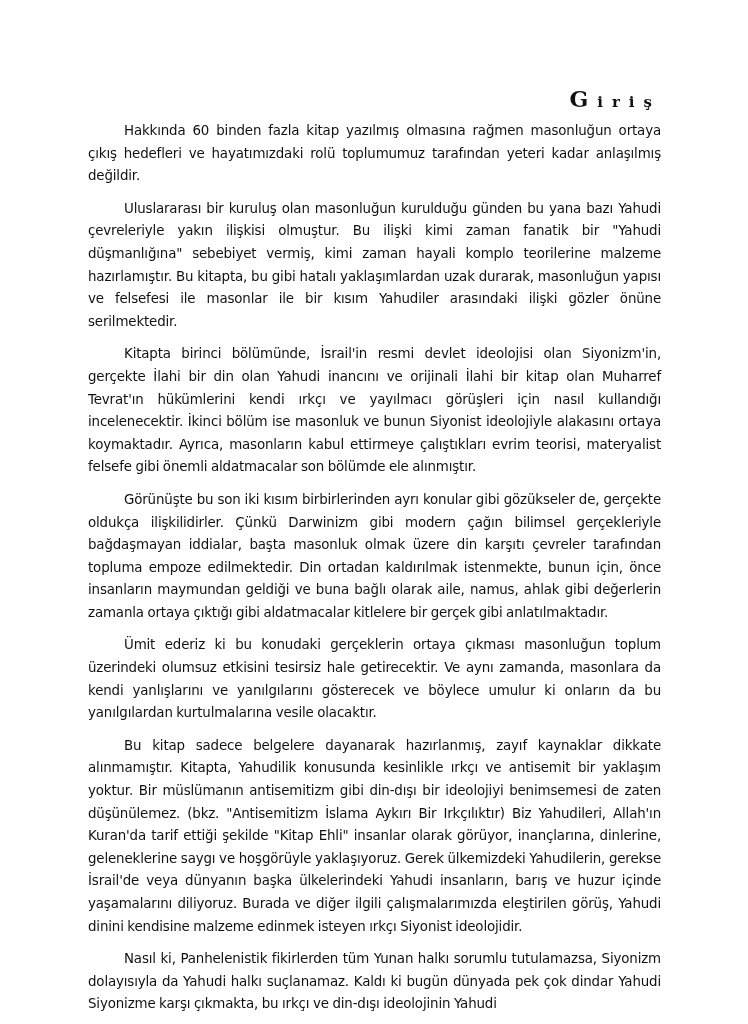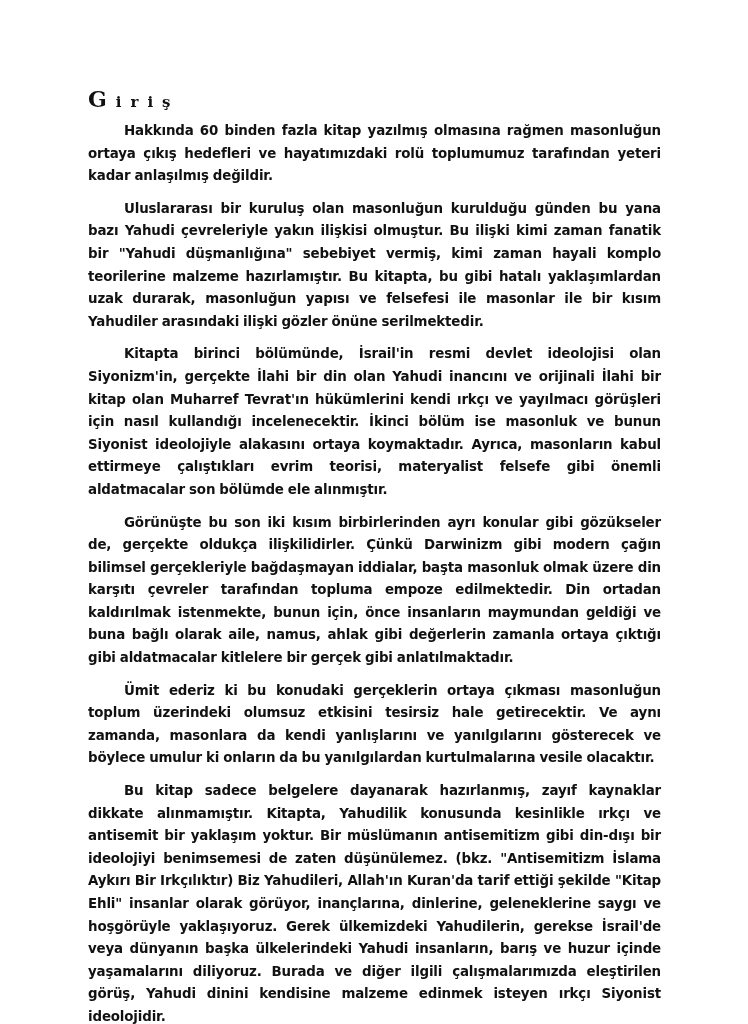--- a/index.html
+++ b/index.html
@@ -6,39 +6,38 @@
   body { width: 748px; height: 1024px; overflow: hidden; position: relative; }
   .page {
     position: absolute;
     left: 88px;
     top: 84px;
     width: 573px;
     font-family: "DejaVu Sans", sans-serif;
     color: #111111;
   }
   .title {
-    text-align: left;
+    text-align: right;
     font-family: "DejaVu Serif", serif;
     font-weight: bold;
     font-size: 22px;
     letter-spacing: 9px;
     margin: 0 0 6px 0;
     height: 30px;
     line-height: 30px;
   }
   .title .sc { font-size: 15px; }
   .para {
     font-size: 13.4px;
     line-height: 22.6px;
     text-align: justify;
     text-indent: 36px;
     margin: 0 0 10px 0;
     letter-spacing: -0.15px;
     word-spacing: -0.5px;
-    font-weight: bold;
   }
 </style>
 </head>
 <body>
 
 <div class="page">
   <h1 class="title">
     <span>G</span><span class="sc">i</span><span class="sc">r</span><span class="sc">i</span><span class="sc">ş</span>
   </h1>
 

